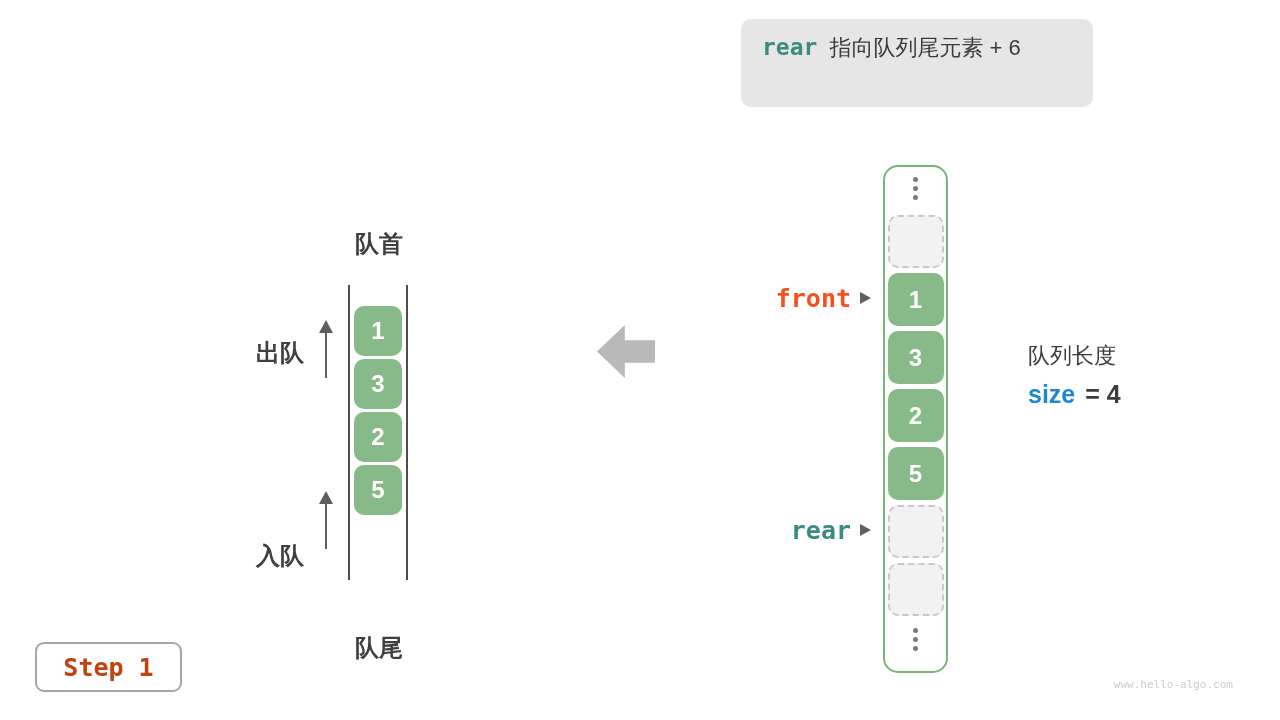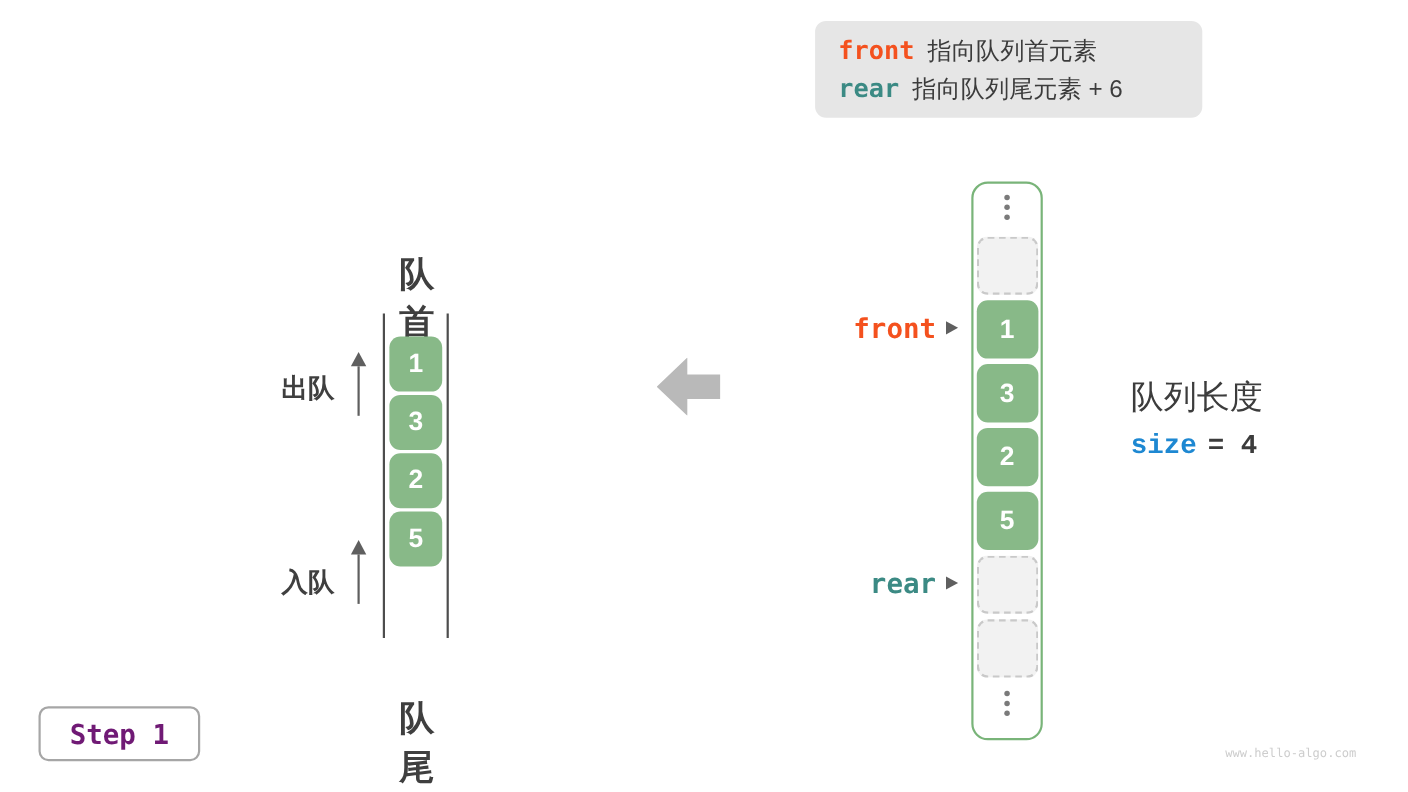--- a/index.html
+++ b/index.html
@@ -54,41 +54,41 @@
   .pointer-rear { top:515px; }
   .pointer-rear .plabel { color:#3b8a84; }
   .tri-right {
     width:0; height:0; margin-left:9px;
     border-left:11px solid #5f5f5f;
     border-top:6px solid transparent; border-bottom:6px solid transparent;
   }
 
   
   .size-info { position:absolute; left:1028px; top:341px; }
-  .size-info .title { font-size:30px; color:#3c3c3c; }
-  .size-info .row { margin-top:9px; font-family:Liberation Mono, monospace; font-weight:bold; font-size:25px; color:#3c3c3c; }
+  .size-info .title { font-size:22px; color:#3c3c3c; }
+  .size-info .row { margin-top:9px; font-family:Liberation Sans, sans-serif; font-weight:bold; font-size:25px; color:#3c3c3c; }
   .size-info .row .rest { font-weight:bold; margin-left:10px; }
 
   
   .qlabel { position:absolute; left:348px; width:62px; text-align:center;
-            font-size:32px; font-weight:bold; color:#3f3f3f; }
+            font-size:24px; font-weight:bold; color:#3f3f3f; }
   .qlabel-head { top:228px; }
   .qlabel-tail { top:632px; }
   .rail { position:absolute; top:285px; width:2px; height:295px; background:#4d4d4d; }
   .rail-left { left:348px; }
   .rail-right { left:406px; }
   .qcells { position:absolute; left:354px; top:306px; display:flex; flex-direction:column; gap:3px; }
   .qcell {
     width:48px; height:50px; border-radius:10px; background:#88b988;
     color:#ffffff; font-size:24px; font-weight:bold;
     display:flex; align-items:center; justify-content:center;
   }
   .oplabel { position:absolute; font-size:24px; font-weight:bold; color:#3f3f3f; white-space:nowrap; }
   .oplabel-dequeue { left:256px; top:337px; }
-  .oplabel-enqueue { left:256px; top:513px; }
+  .oplabel-enqueue { left:256px; top:540px; }
   .up-arrow { position:absolute; width:14px; display:flex; flex-direction:column; align-items:center; }
   .up-arrow .head { width:0; height:0; border-bottom:13px solid #5f5f5f;
                     border-left:7px solid transparent; border-right:7px solid transparent; }
   .up-arrow .shaft { width:2px; height:45px; background:#5f5f5f; }
   .up-arrow-dequeue { left:319px; top:320px; }
   .up-arrow-enqueue { left:319px; top:491px; }
 
   
   .block-arrow {
     position:absolute; left:597px; top:325px; width:58px; height:53px; background:#b9b9b9;
@@ -98,36 +98,33 @@
   .caption {
     position:absolute; left:500px; top:407px; width:250px; text-align:center;
     font-size:26px; font-weight:bold; color:#9c9c9c; line-height:41px; white-space:nowrap;
   }
 
   
   .step-box {
     position:absolute; left:35px; top:642px; width:147px; height:50px;
     border:2px solid #a6a6a6; border-radius:9px; background:#ffffff;
     display:flex; align-items:center; justify-content:center;
-    font-family:"DejaVu Sans Mono", monospace; font-weight:bold; font-size:25px; color:#701a75;
+    font-family:"DejaVu Sans Mono", monospace; font-weight:bold; font-size:25px; color:#c2410c;
   }
   .site-url {
     position:absolute; right:47px; top:678px;
     font-family:"DejaVu Sans Mono", monospace; font-size:11px; color:#cdcdcd;
   }
 </style>
 </head>
 <body>
 
 <div class="canvas">
 
   <div class="legend">
-    <div class="legend-line">
-      <span class="kw kw-front">front</span><span>指向队列首元素</span>
-    </div>
     <div class="legend-line">
       <span class="kw kw-rear">rear</span><span>指向队列尾元素 + 6</span>
     </div>
   </div>
 
 
   <div class="qlabel qlabel-head">队首</div>
   <div class="qlabel qlabel-tail">队尾</div>
   <div class="rail rail-left"></div>
   <div class="rail rail-right"></div>

